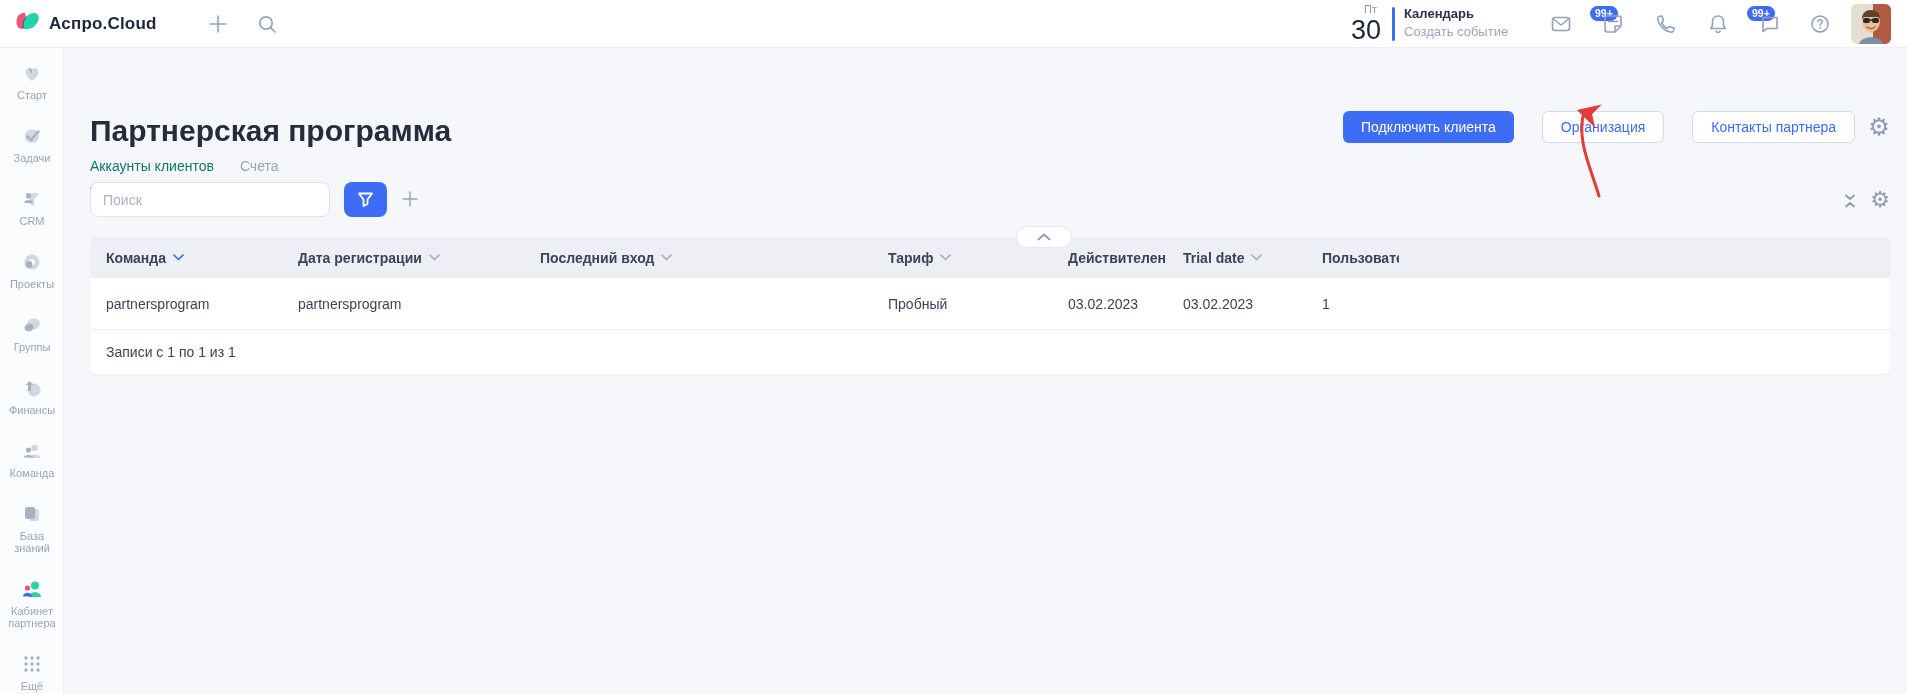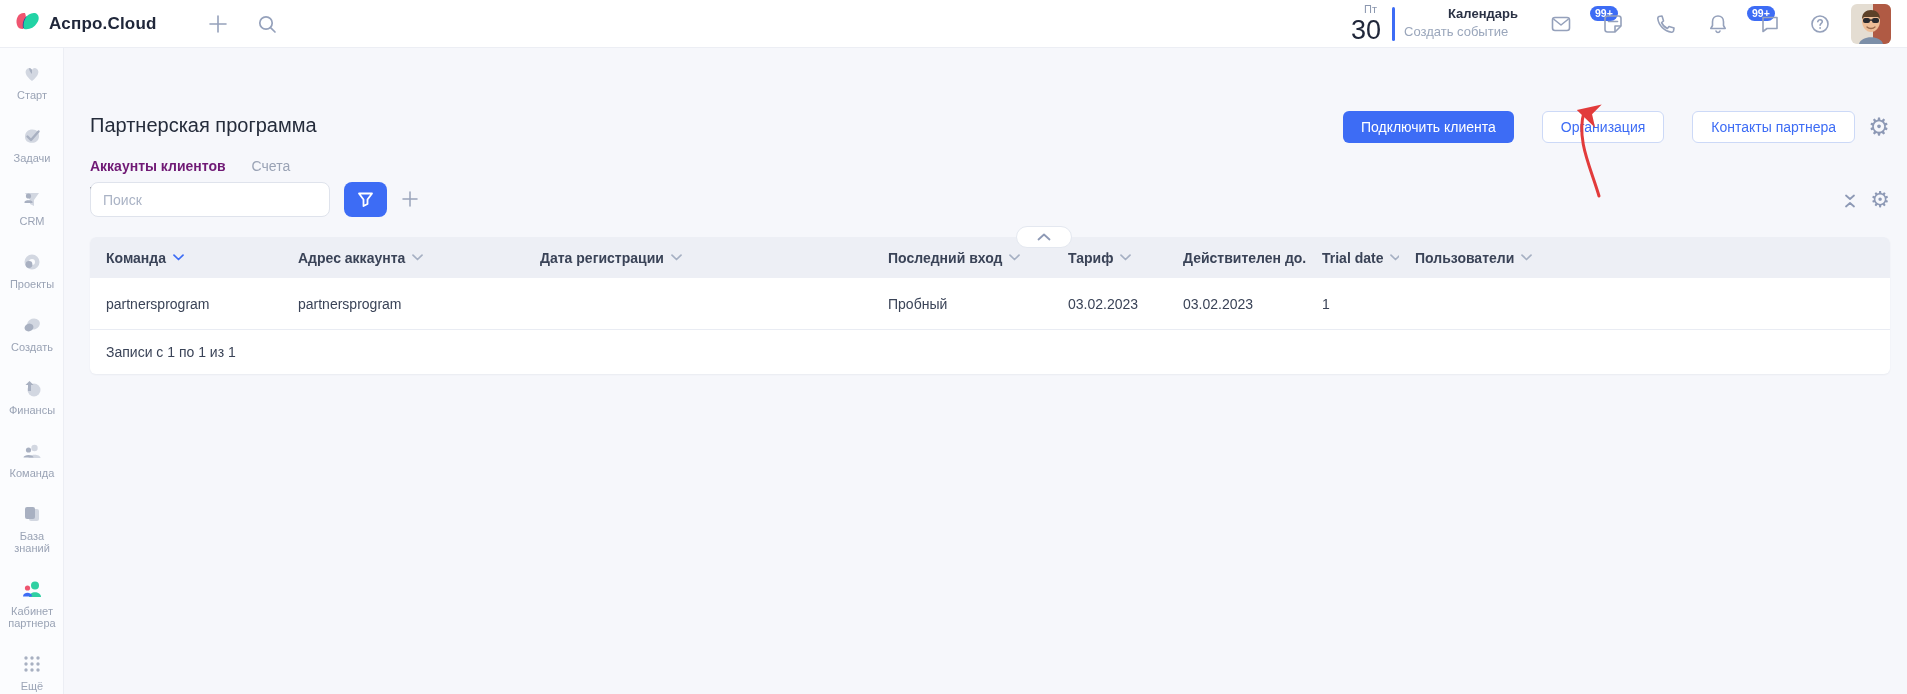--- a/index.html
+++ b/index.html
@@ -13,40 +13,40 @@
   .logo-text { font-size:17px; font-weight:700; color:#20273a; letter-spacing:.2px; }
   .tb-ico { position:absolute; top:13px; width:22px; height:22px; color:#95a1bb; cursor:pointer; }
   .tb-ico svg { width:22px; height:22px; display:block; }
   .badge { position:absolute; top:-7px; left:16px; background:#3d6cf5; color:#fff; font-size:10.5px;
            font-weight:700; line-height:15px; padding:0 5px; border-radius:9px;margin-left:24px; }
   .date-block { position:absolute; left:1345px; top:3px; width:42px; text-align:center; cursor:pointer; }
   .date-wd { font-size:11px; color:#8b97af; line-height:12px; text-align:center; padding-left:9px; }
   .date-day { font-size:27px; color:#20273a; line-height:30px; font-weight:400; }
   .cal-divider { position:absolute; left:1392px; top:7px; width:3px; height:34px; background:#3d6cf5; border-radius:2px; }
   .cal-block { position:absolute; left:1404px; top:5px; cursor:pointer; }
-  .cal-title { font-size:13px; font-weight:600; color:#2b3245; line-height:18px;margin-left:44px; }
+  .cal-title { font-size:13px; font-weight:600; color:#2b3245; line-height:18px; }
   .cal-sub { font-size:13px; color:#9aa6bb; line-height:18px; }
   .avatar { position:absolute; left:1851px; top:4px; width:40px; height:40px; border-radius:6px; overflow:hidden; cursor:pointer; }
 
   
   .sidebar { position:fixed; left:0; top:48px; width:64px; height:646px; background:#fbfcfe;
              border-right:1px solid #eceef4; z-index:10; }
   .sb-item { width:64px; padding:10px 2px; display:flex; flex-direction:column; align-items:center;
              gap:5px; cursor:pointer; margin-top:4px; }
   .sb-ico { width:22px; height:22px; }
   .sb-ico svg { width:22px; height:22px; display:block; }
   .sb-label { font-size:11px; color:#9aa3b5; text-align:center; line-height:12px; }
 
   
   .main { position:absolute; left:64px; top:48px; width:1843px; height:646px; background:#f6f7fb; }
 
-  .page-title { position:absolute; left:26px; top:66px; font-size:20px; font-weight:400; color:#252c3b; }
+  .page-title { position:absolute; left:26px; top:66px; font-size:30px; font-weight:700; color:#252c3b; }
   .tabs { position:absolute; left:26px; top:110px; display:flex; gap:26px; }
   .tab { font-size:14px; color:#9aa3b5; padding-bottom:13px; cursor:pointer; border-bottom:3px solid transparent; }
-  .tab.active { color:#701a75; font-weight:700; border-bottom:3px solid #737373; }
+  .tab.active { color:#0f766e; font-weight:400; border-bottom:3px solid #737373; }
 
   .hdr-actions { position:absolute; top:63px; right:52px; display:flex; gap:28px; }
   .btn { height:32px; padding:0 18px; border-radius:6px; font-size:14px; font-weight:500;
          display:flex; align-items:center; cursor:pointer; white-space:nowrap; }
   .btn-primary { background:#3d6cf5; color:#ffffff; }
   .btn-outline { background:#ffffff; color:#3d6cf5; border:1px solid #ccd9f7; }
   .hdr-gear { position:absolute; top:66px; right:15px; width:26px; height:26px; color:#8d99b5;
               font-size:24px; line-height:26px; text-align:center; cursor:pointer; }
 
   .search-box { position:absolute; left:26px; top:134px; width:240px; height:35px; background:#fff;
@@ -205,21 +205,21 @@
       </span>
     <span class="sb-label">Проекты</span>
   </div>
   <div class="sb-item">
     <span class="sb-ico">
         <svg viewBox="0 0 22 22">
           <ellipse cx="12.5" cy="10" rx="6.5" ry="5.5" fill="#d2d7e1" transform="rotate(-18 12.5 10)"></ellipse>
           <ellipse cx="8" cy="13.5" rx="4.5" ry="3.8" fill="#a8b0c1" transform="rotate(-18 8 13.5)"></ellipse>
         </svg>
       </span>
-    <span class="sb-label">Создать</span>
+    <span class="sb-label">Группы</span>
   </div>
   <div class="sb-item">
     <span class="sb-ico">
         <svg viewBox="0 0 22 22">
           <circle cx="13" cy="13" r="6.5" fill="#d2d7e1"></circle>
           <path d="M8.5 4 L12.5 8 H10 V14 H7 V8 H4.5 Z" fill="#a8b0c1"></path>
         </svg>
       </span>
     <span class="sb-label">Финансы</span>
   </div>
@@ -318,26 +318,20 @@
     </div>
 
     <div class="t-grid t-head">
       <div class="cell">
           <span>Команда</span>
           <svg class="chev blue" viewBox="0 0 11 7">
             <path d="M1 1.2 L5.5 5.5 L10 1.2" fill="none" stroke="currentColor" stroke-width="1.7" stroke-linecap="round" stroke-linejoin="round"></path>
           </svg>
         </div>
       <div class="cell">
-          <span>Адрес аккаунта</span>
-          <svg class="chev" viewBox="0 0 11 7">
-            <path d="M1 1.2 L5.5 5.5 L10 1.2" fill="none" stroke="currentColor" stroke-width="1.7" stroke-linecap="round" stroke-linejoin="round"></path>
-          </svg>
-        </div>
-      <div class="cell">
           <span>Дата регистрации</span>
           <svg class="chev" viewBox="0 0 11 7">
             <path d="M1 1.2 L5.5 5.5 L10 1.2" fill="none" stroke="currentColor" stroke-width="1.7" stroke-linecap="round" stroke-linejoin="round"></path>
           </svg>
         </div>
       <div class="cell">
           <span>Последний вход</span>
           <svg class="chev" viewBox="0 0 11 7">
             <path d="M1 1.2 L5.5 5.5 L10 1.2" fill="none" stroke="currentColor" stroke-width="1.7" stroke-linecap="round" stroke-linejoin="round"></path>
           </svg>

